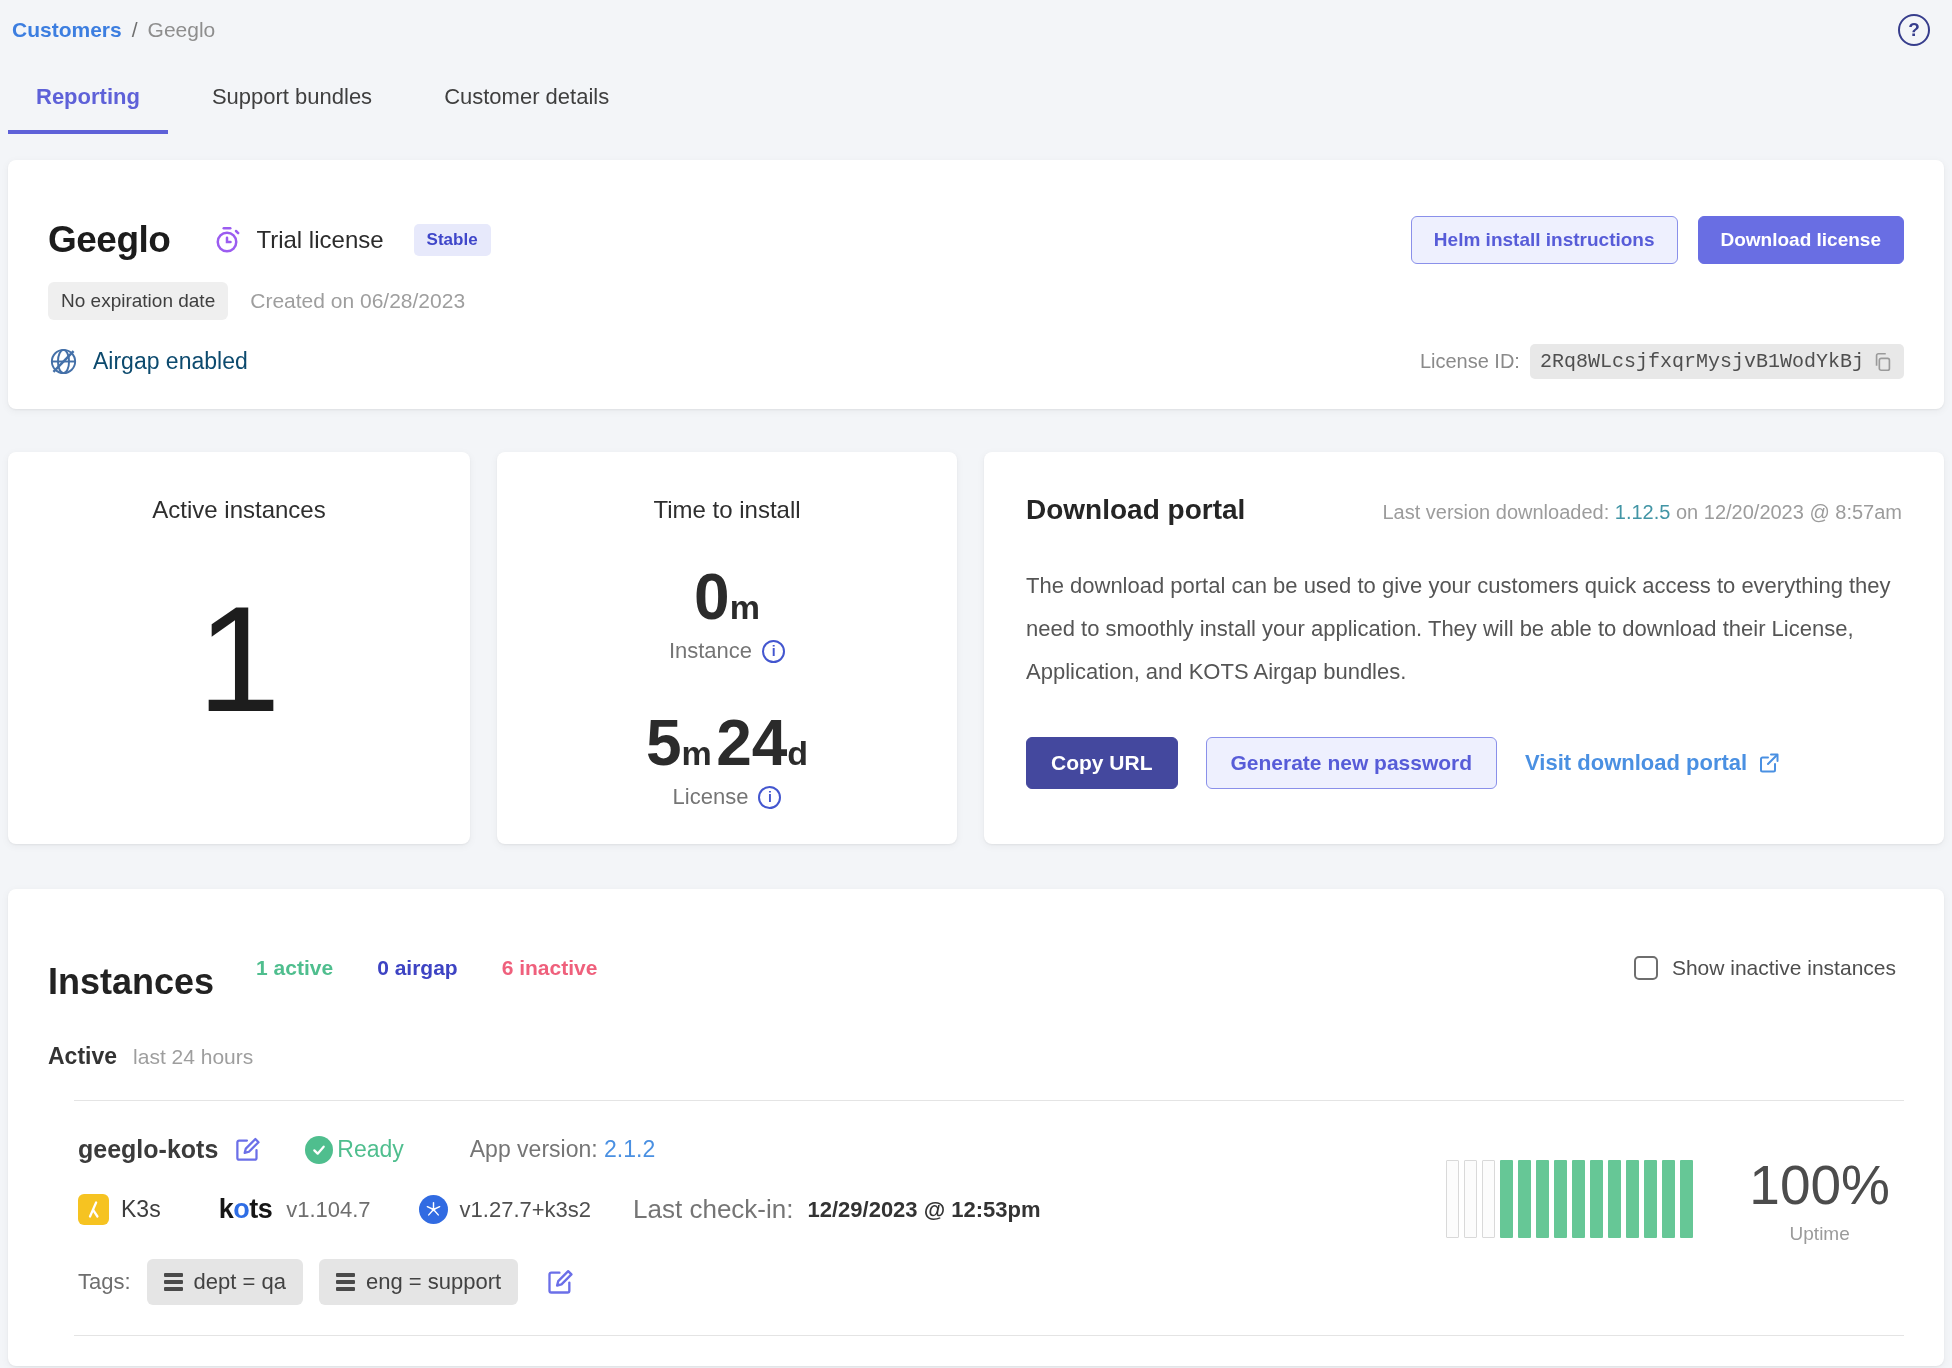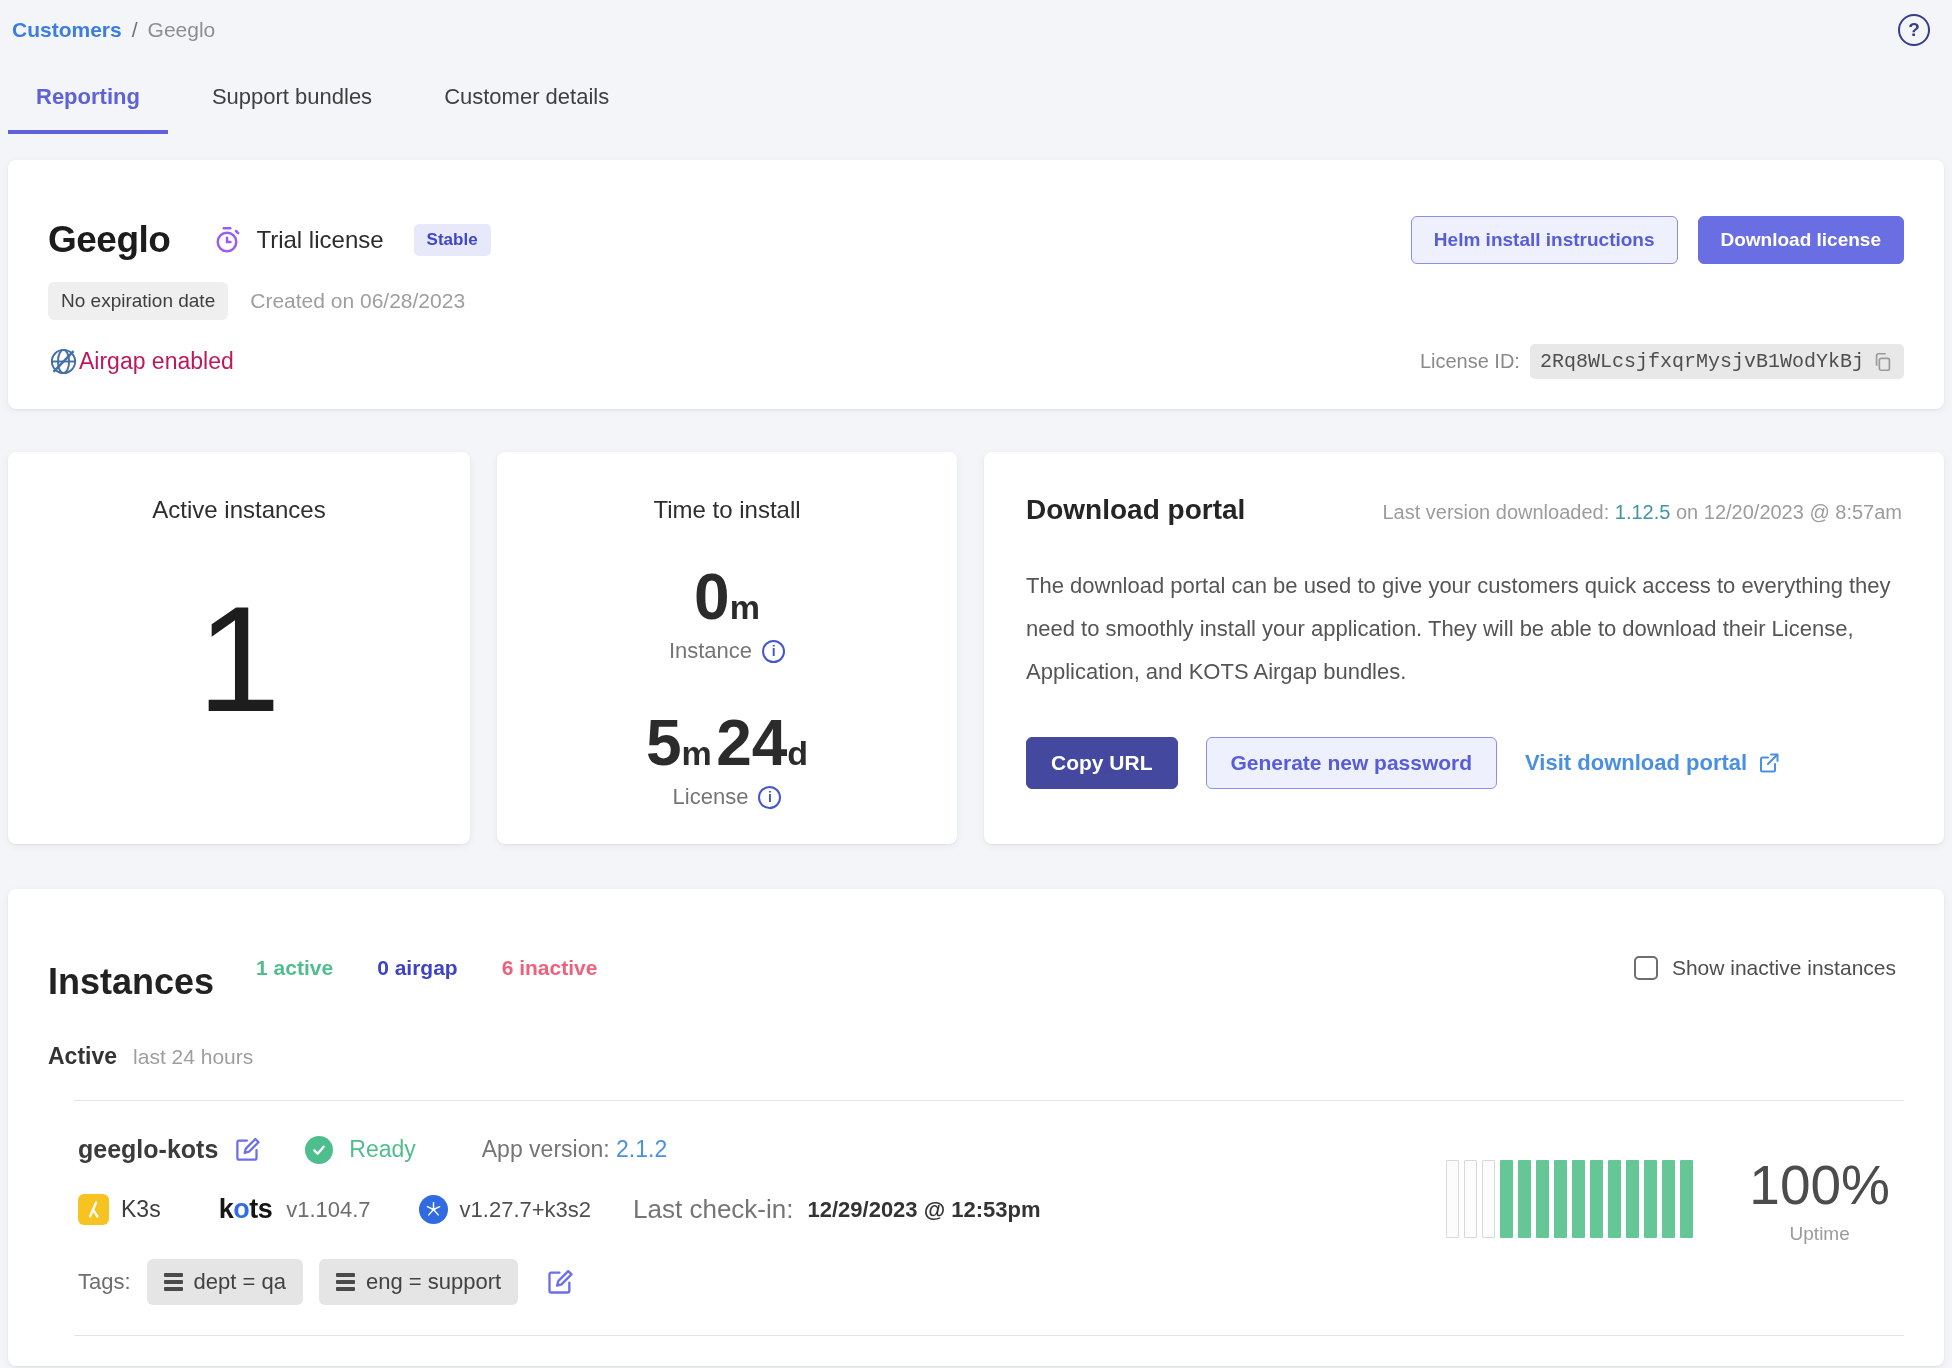--- a/index.html
+++ b/index.html
@@ -51,21 +51,21 @@
     background:#eef0fe; border:1.5px solid #8a90ea; color:#575cd8; padding:12px 22px;
   }
   .btn-solid {
     background:var(--primary-btn,#696ee3); border:1.5px solid var(--primary-btn,#696ee3); color:#fff; padding:12px 22px;
   }
   .lc-row2 { display:flex; align-items:center; margin-top:18px; }
   .badge-gray { background:#efefef; color:#3f3f3f; font-size:19px; padding:8px 13px; border-radius:6px; }
   .created-text { color:#9e9e9e; font-size:21px; margin-left:22px; }
   .lc-row3 { display:flex; align-items:center; margin-top:24px; }
   .airgap-wrap { display:flex; align-items:center; }
-  .airgap-label { font-size:23px; color:#be185d; }
+  .airgap-label { font-size:23px; color:#0c4a6e; margin-left:14px; }
   .licid-wrap { margin-left:auto; display:flex; align-items:center; }
   .licid-label { color:#8a8a8a; font-size:20px; margin-right:10px; }
   .licid-pill {
     background:#e8e8e8; border-radius:5px; padding:6px 10px;
     display:flex; align-items:center; gap:8px;
   }
   .licid-value { font-family:Liberation Mono, monospace; font-size:20px; color:#4f4f4f; }
   .copy-icon { cursor:pointer; display:inline-flex; }
 
   
@@ -109,21 +109,21 @@
   .show-inactive-label { font-size:21px; color:#4e4e4e; }
   .group-row { margin-top:40px; display:flex; align-items:baseline; gap:16px; }
   .group-title { font-size:23px; font-weight:700; color:#333; }
   .group-sub { font-size:21px; color:#9e9e9e; }
   .divider { border:none; border-top:1.5px solid #e4e4e4; margin:30px 0 0 26px; }
 
   .instance { position:relative; padding:34px 0 0 30px; }
   .i-row1 { display:flex; align-items:center; }
   .i-name { font-size:25px; font-weight:700; color:#3b3b3b; }
   .edit-icon { margin-left:16px; cursor:pointer; display:inline-flex; }
-  .ready-wrap { display:flex; align-items:center; margin-left:44px; gap:16px; }
+  .ready-wrap { display:flex; align-items:center; margin-left:44px; gap:4px; }
   .ready-circle { width:28px; height:28px; border-radius:50%; background:var(--green,#4fbe8e); display:flex; align-items:center; justify-content:center; }
   .ready-text { color:var(--green,#4fbe8e); font-size:23px; }
   .appver-wrap { margin-left:66px; font-size:23px; color:#757575; }
   .appver-link { color:var(--link-blue,#4a90e2); cursor:pointer; }
 
   .i-row2 { display:flex; align-items:center; margin-top:30px; }
   .k3s-icon { width:31px; height:31px; border-radius:6px; background:var(--k3s-yellow,#f6c321); display:flex; align-items:center; justify-content:center; }
   .k3s-label { font-size:23px; color:#3d3d3d; margin-left:12px; }
   .kots-logo { margin-left:58px; font-size:27px; font-weight:800; letter-spacing:-0.5px; color:#161616; }
   .kots-logo .o { color:#2e6de5; }

